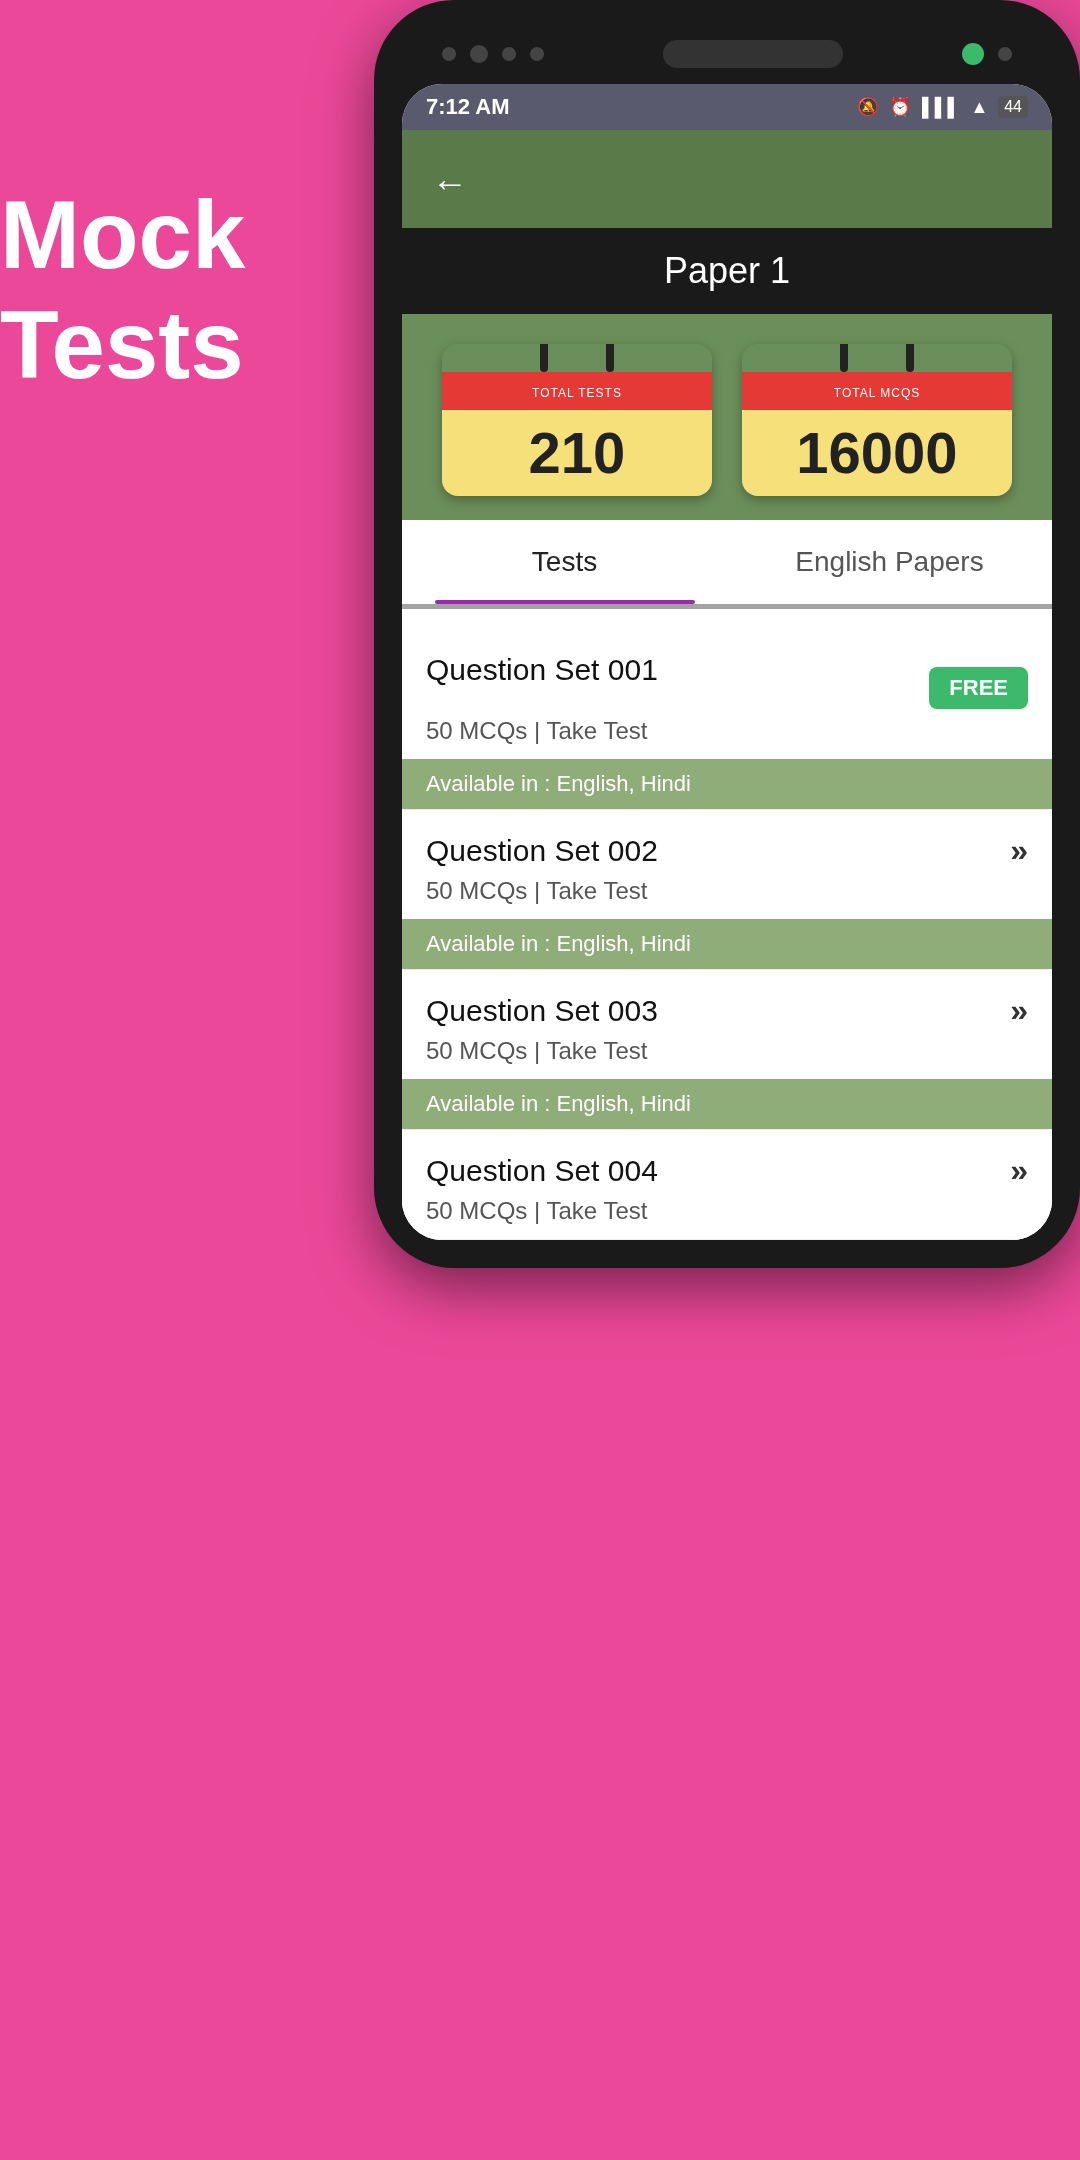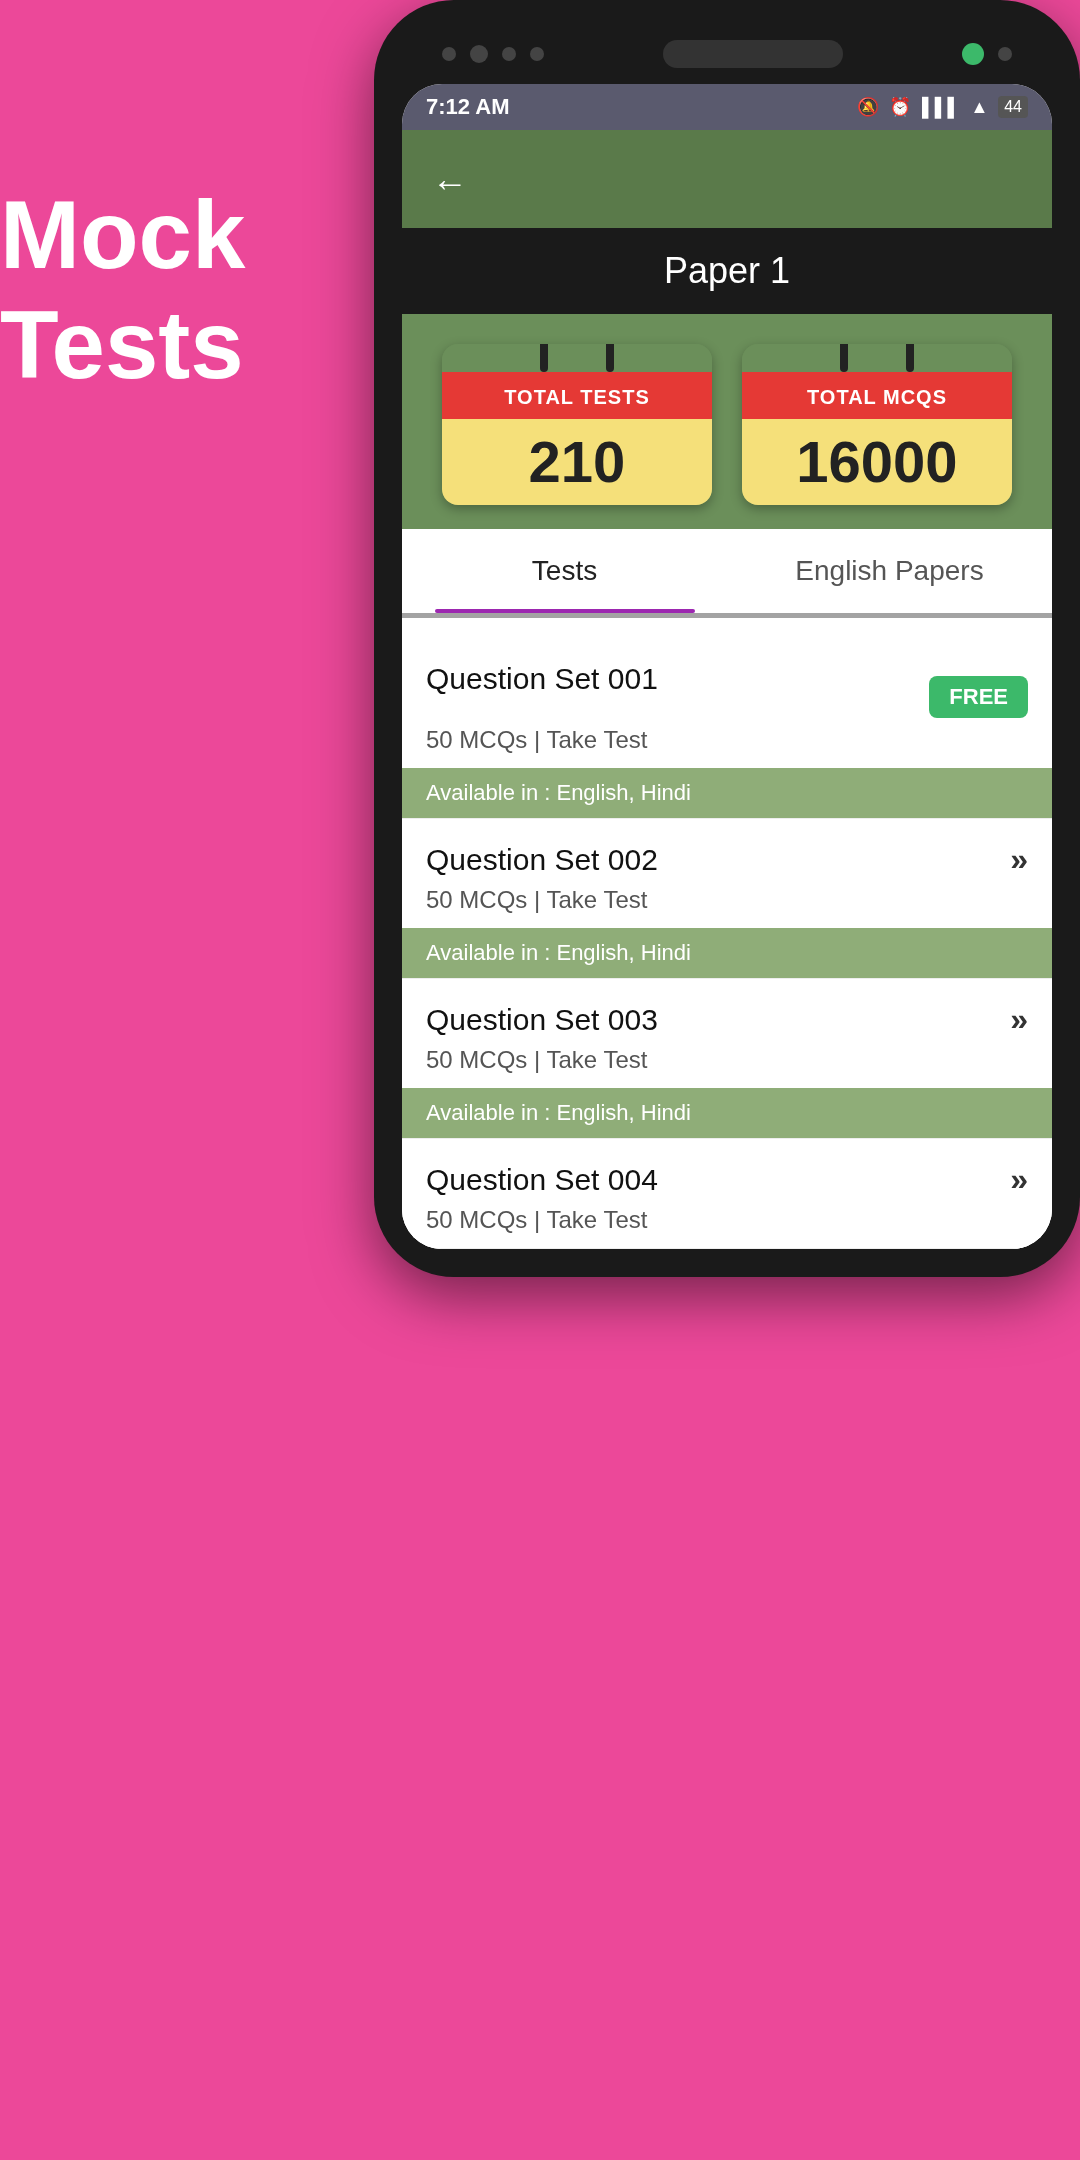--- a/index.html
+++ b/index.html
@@ -180,22 +180,22 @@
       background: #222;
       border-radius: 0 0 4px 4px;
     }
     .calendar-top {
       background: #e53935;
       padding: 14px 10px 10px;
       text-align: center;
     }
     .calendar-label {
       color: white;
-      font-size: 20px;
-      font-weight: bold;
+      font-size: 12px;
+      font-weight: normal;
       letter-spacing: 1px;
     }
     .calendar-bottom {
       background: #f5e07a;
       padding: 14px 10px;
       text-align: center;
     }
     .calendar-number {
       color: #222;
       font-size: 58px;

